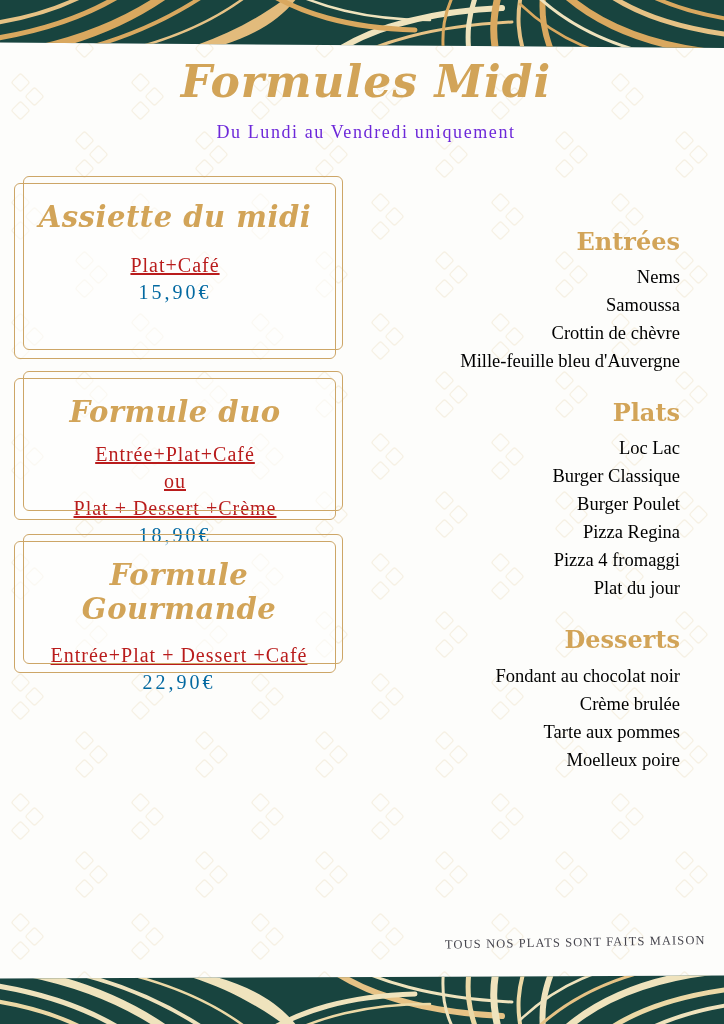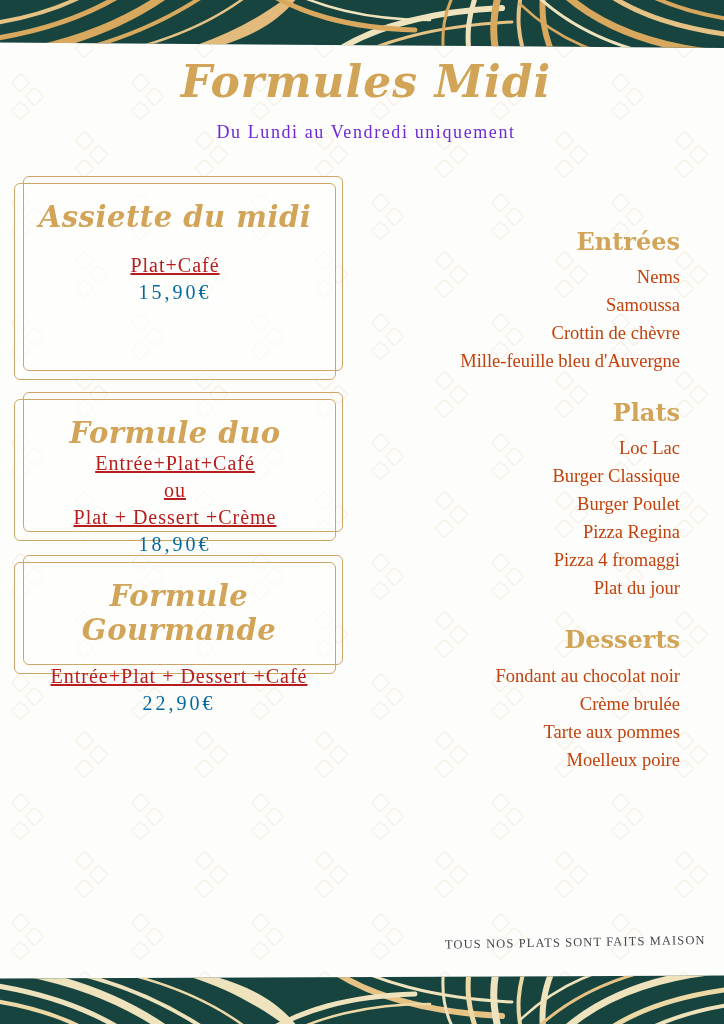--- a/index.html
+++ b/index.html
@@ -32,42 +32,42 @@
   .formules { position:absolute; left:14px; top:183px; width:322px; }
   .formule-box {
     position:relative; text-align:center;
     border:1.5px solid #cda667; border-radius:6px;
     background:rgba(255,255,255,.55);
   }
   .formule-box::before {
     content:""; position:absolute; top:-8px; right:-8px; bottom:8px; left:8px;
     border:1.5px solid #cda667; border-radius:6px; pointer-events:none;
   }
-  .formule-box:nth-of-type(1){ height:197px; margin-bottom:19px; }
+  .formule-box:nth-of-type(1){ height:176px; margin-bottom:19px; }
   .formule-box:nth-of-type(2){ height:142px; margin-bottom:21px; }
-  .formule-box:nth-of-type(3){ height:112px;padding-left:8px; }
+  .formule-box:nth-of-type(3){ height:132px;padding-left:8px; }
   .formule-title {
     font-family:"DejaVu Serif", serif; font-style:italic; font-weight:bold;
     font-size:29px; color:#d2a458; margin-top:16px; letter-spacing:.5px;
   }
-  .formule-lines { margin-top:0; }
+  .formule-lines { margin-top:12px; }
   .formule-box:nth-of-type(1) .formule-lines{ margin-top:18px; }
   .formule-box:nth-of-type(3) .formule-lines{ margin-top:16px; }
   .fline { font-size:20px; line-height:27px; letter-spacing:1px; color:#b91c1c;text-decoration:underline; }
   .formule-price { font-size:20px; line-height:27px; letter-spacing:3px; color:#0369a1; }
 
   
   .carte { position:absolute; top:226px; right:44px; width:450px; text-align:right; }
   .carte-section + .carte-section { margin-top:22px; }
   .section-heading {
     font-family:"DejaVu Serif", serif; font-weight:bold;
     font-size:24px; line-height:1.3; color:#d2a458; margin-bottom:6px;
   }
   .carte-items { list-style:none; }
-  .carte-items li { font-size:18.5px; line-height:28px; color:#c2410c; }
+  .carte-items li { font-size:18.5px; line-height:28px; color:#000000; }
 
   
   .footer-note {
     position:absolute; top:933px; right:18px;
     font-size:12.5px; letter-spacing:1.1px; color:#46454d;
     transform:rotate(-1deg); transform-origin:right center;
   }
 </style>
 </head>
 <body>

